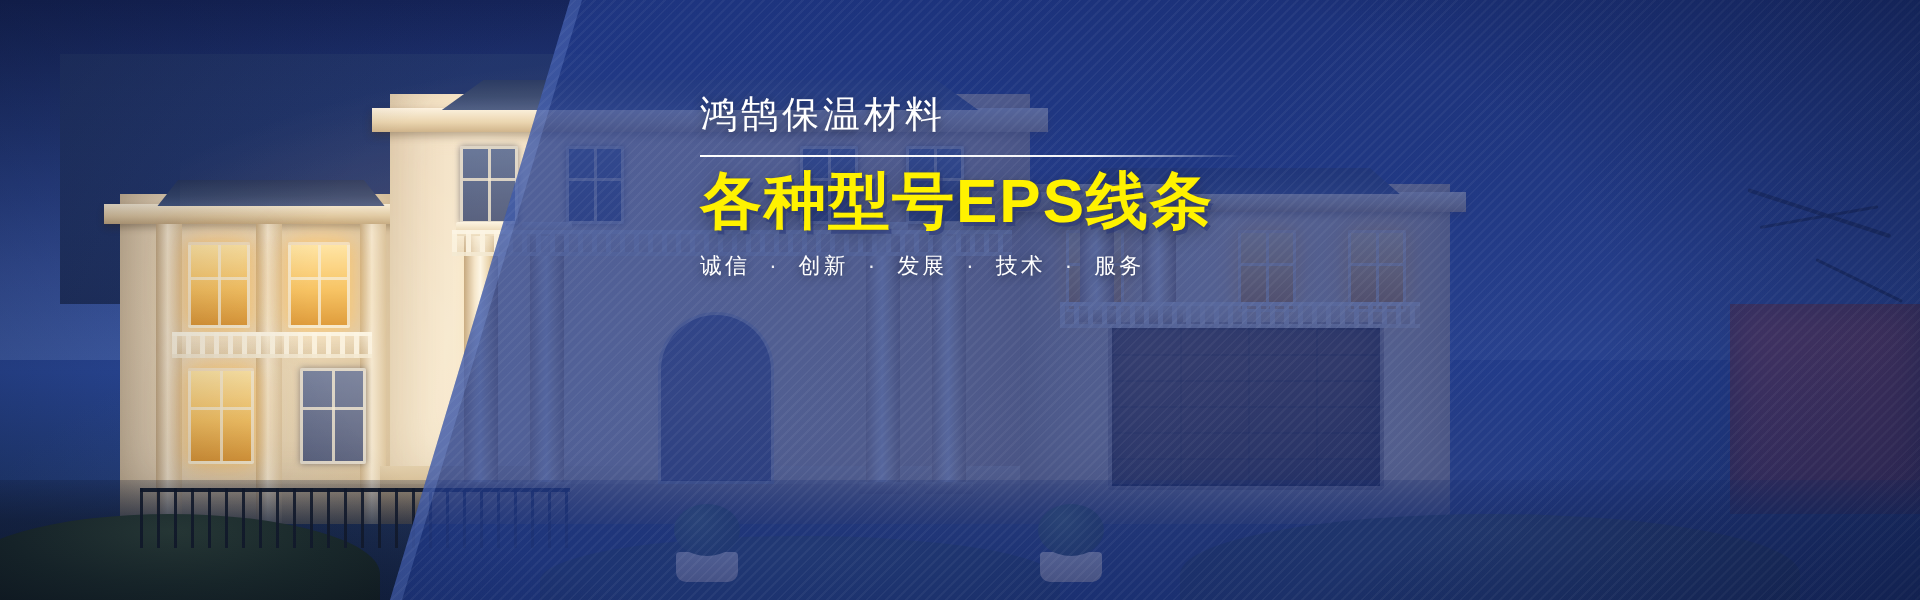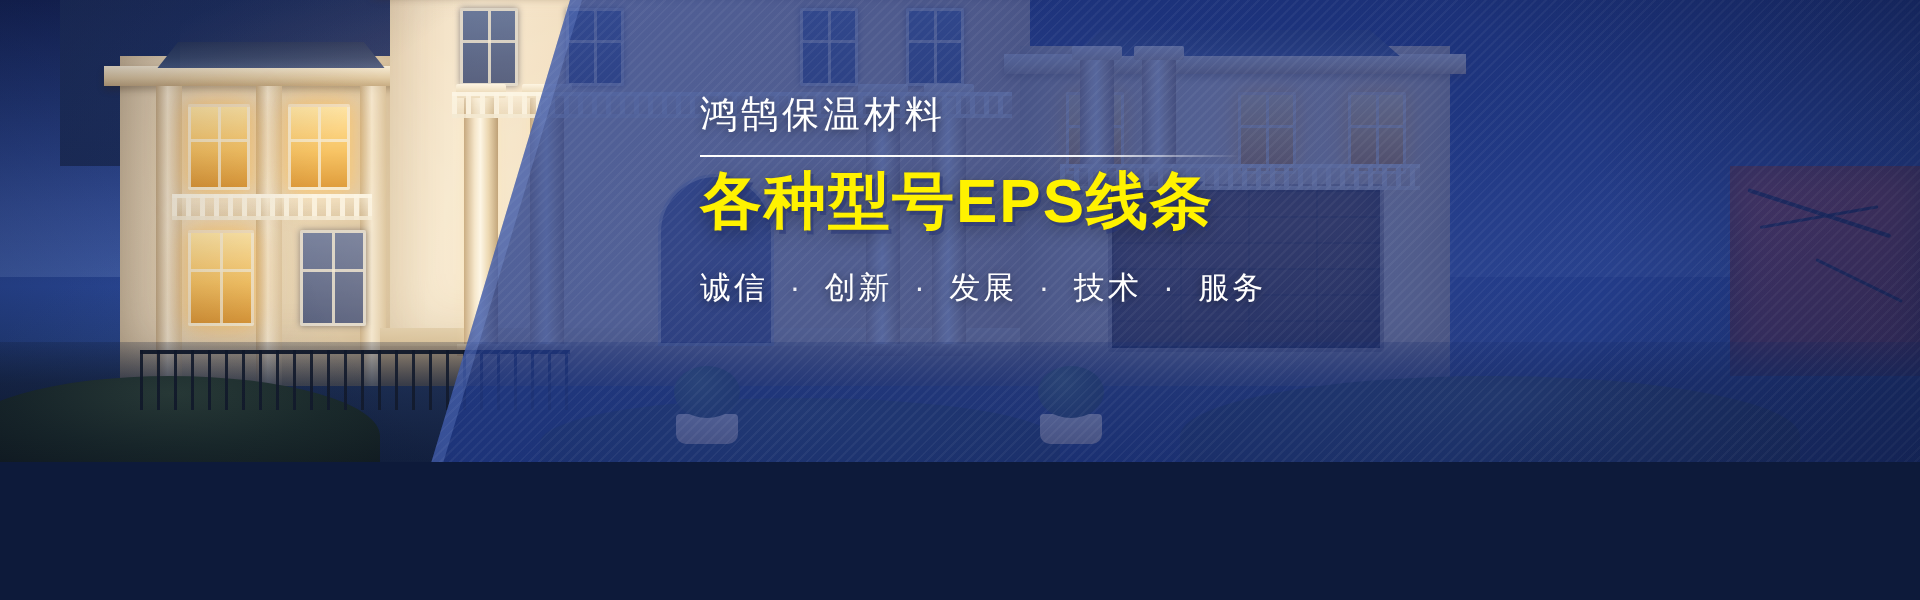--- a/index.html
+++ b/index.html
@@ -1,19 +1,19 @@
 <!DOCTYPE html>
 <html><head>
 <meta charset="utf-8">
 <style>
   * { margin:0; padding:0; box-sizing:border-box; }
   html,body { width:1920px; height:600px; overflow:hidden; background:#0d1a3a;
               font-family:"Liberation Sans","DejaVu Sans",sans-serif; }
 
-  .banner { position:relative; width:1920px; height:462px; overflow:hidden; }
+  .banner { position:relative; width:1920px; height:600px; overflow:hidden; }
 
   
   .sky {
     position:absolute; inset:0;
     background:
       radial-gradient(ellipse 900px 420px at 52% 92%, rgba(255,214,150,.30) 0%, rgba(255,190,120,.10) 42%, rgba(0,0,0,0) 70%),
       radial-gradient(ellipse 1500px 560px at 50% 100%, rgba(92,120,190,.55) 0%, rgba(30,50,110,0) 68%),
       linear-gradient(180deg,#16255c 0%, #1c3070 22%, #27408c 45%, #2b4a9c 62%, #24407f 80%, #1a2d58 100%);
   }
   .sky-haze {
@@ -183,21 +183,21 @@
   .rule { margin-top:22px; width:540px; height:2px;
     background:linear-gradient(90deg,#ffffff 0%, rgba(255,255,255,.95) 72%, rgba(255,255,255,0) 100%); }
 
   .headline { margin-top:12px; }
   .headline .hl {
     display:block; color:#fff200; font-size:62px; line-height:1.04; font-weight:bold;
     letter-spacing:2px;
     text-shadow:0 0 2px rgba(90,70,0,.35), 3px 4px 0 rgba(40,55,120,.55), 0 6px 18px rgba(0,0,0,.35);
   }
 
-  .tagline { margin-top:34px; color:#ffffff; font-size:31px; letter-spacing:3px; font-weight:400;
+  .tagline { margin-top:18px; color:#ffffff; font-size:22px; letter-spacing:3px; font-weight:400;
     text-shadow:0 2px 10px rgba(0,0,0,.45); }
   .tagline .dot { margin:0 10px; opacity:.92; }
 </style>
 </head>
 <body>
 
 <div class="banner">
 
   <div class="sky"></div>
   <div class="sky-haze"></div>

